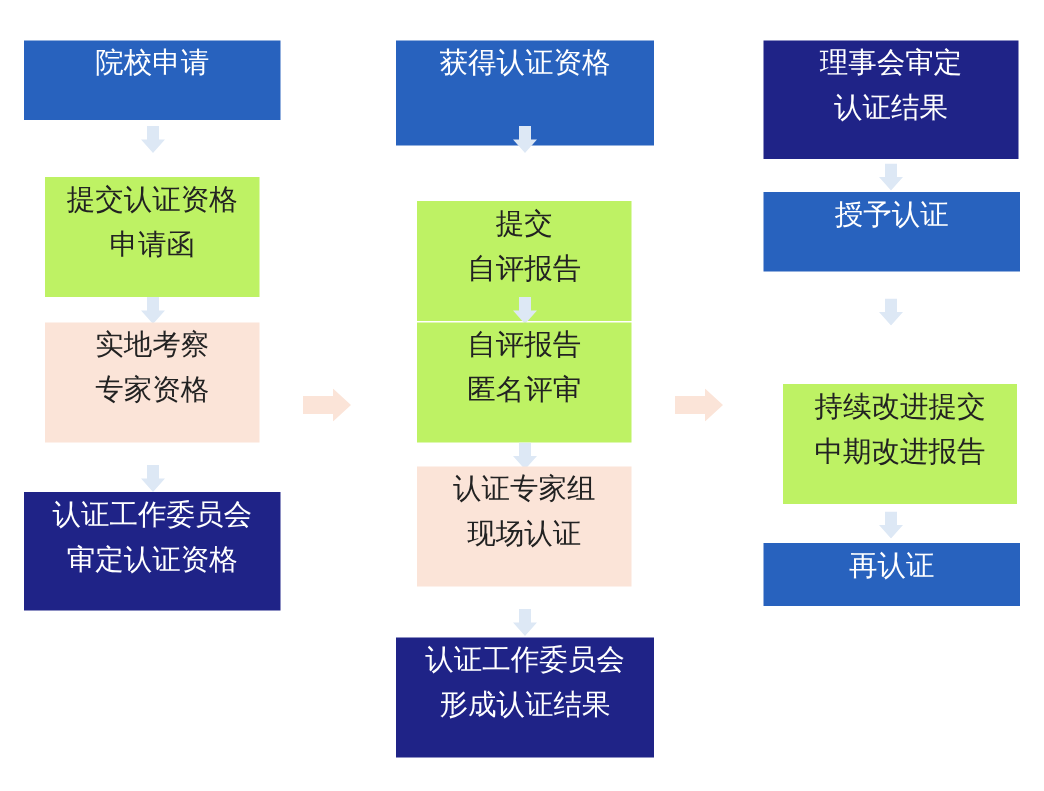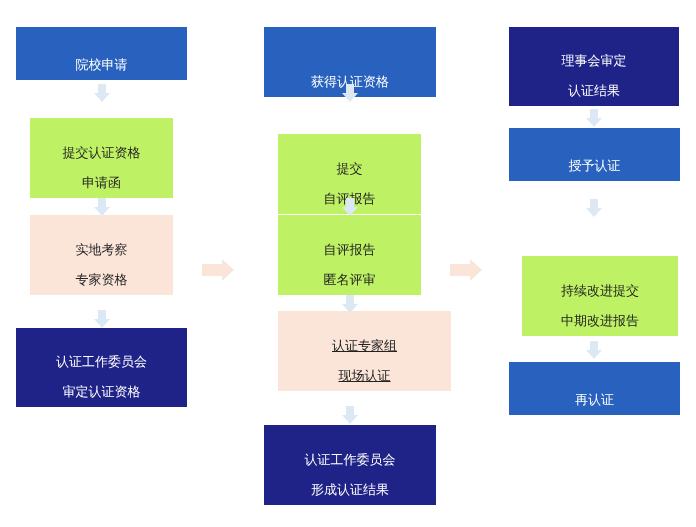--- a/index.html
+++ b/index.html
@@ -1,19 +1,19 @@
 <!DOCTYPE html>
 <html><head>
 <meta charset="utf-8">
 <style>
   html, body { margin: 0; padding: 0; background: #ffffff; }
   body { width: 696px; height: 527px; position: relative; overflow: hidden;
          font-family: "DejaVu Sans", "Liberation Sans", sans-serif; }
-  .box { position: absolute; display: flex; align-items: flex-end; justify-content: center;
-         text-align: center; font-size: 13px; line-height: 30px; box-sizing: border-box; }
+  .box { position: absolute; display: flex; align-items: flex-start; justify-content: center;
+         text-align: center; font-size: 19px; line-height: 30px; box-sizing: border-box; }
   .box span { display: block; }
   .blue  { background: #2862BE; color: #ffffff; }
   .navy  { background: #1F2387; color: #ffffff; }
   .light { background: #bef264; color: #222222; }
   .peach { background: #FBE4D8; color: #222222; }
   .arrow-down { position: absolute; width: 16px; height: 18px; }
   .arrow-right { position: absolute; width: 32px; height: 22px; }
 </style>
 </head>
 <body>
@@ -70,21 +70,21 @@
   </svg>
 <div class="box light" style="left:278px;top:215px;width:143px;height:80px;">
   <div>
     <span>自评报告</span>
     <span>匿名评审</span>
   </div>
 </div>
 <svg class="arrow-down" style="left:342px;top:295px;" viewBox="0 0 16 18">
     <path d="M4 0h8v9h4l-8 9-8-9h4z" fill="#DDE8F5"></path>
   </svg>
-<div class="box peach" style="left:278px;top:311px;width:173px;height:80px;text-decoration:underline;">
+<div class="box peach" style="left:278px;top:311px;width:143px;height:80px;">
   <div>
     <span>认证专家组</span>
     <span>现场认证</span>
   </div>
 </div>
 <svg class="arrow-down" style="left:342px;top:406px;" viewBox="0 0 16 18">
     <path d="M4 0h8v9h4l-8 9-8-9h4z" fill="#DDE8F5"></path>
   </svg>
 <div class="box navy" style="left:264px;top:425px;width:172px;height:80px;">
   <div>
@@ -114,15 +114,15 @@
   </svg>
 <div class="box light" style="left:522px;top:256px;width:156px;height:80px;">
   <div>
     <span>持续改进提交</span>
     <span>中期改进报告</span>
   </div>
 </div>
 <svg class="arrow-down" style="left:586px;top:341px;" viewBox="0 0 16 18">
     <path d="M4 0h8v9h4l-8 9-8-9h4z" fill="#DDE8F5"></path>
   </svg>
-<div class="box blue" style="left:509px;top:362px;width:171px;height:53px;">
+<div class="box blue" style="left:509px;top:362px;width:171px;height:42px;">
   <span>再认证</span>
 </div>
 
 </body></html>

